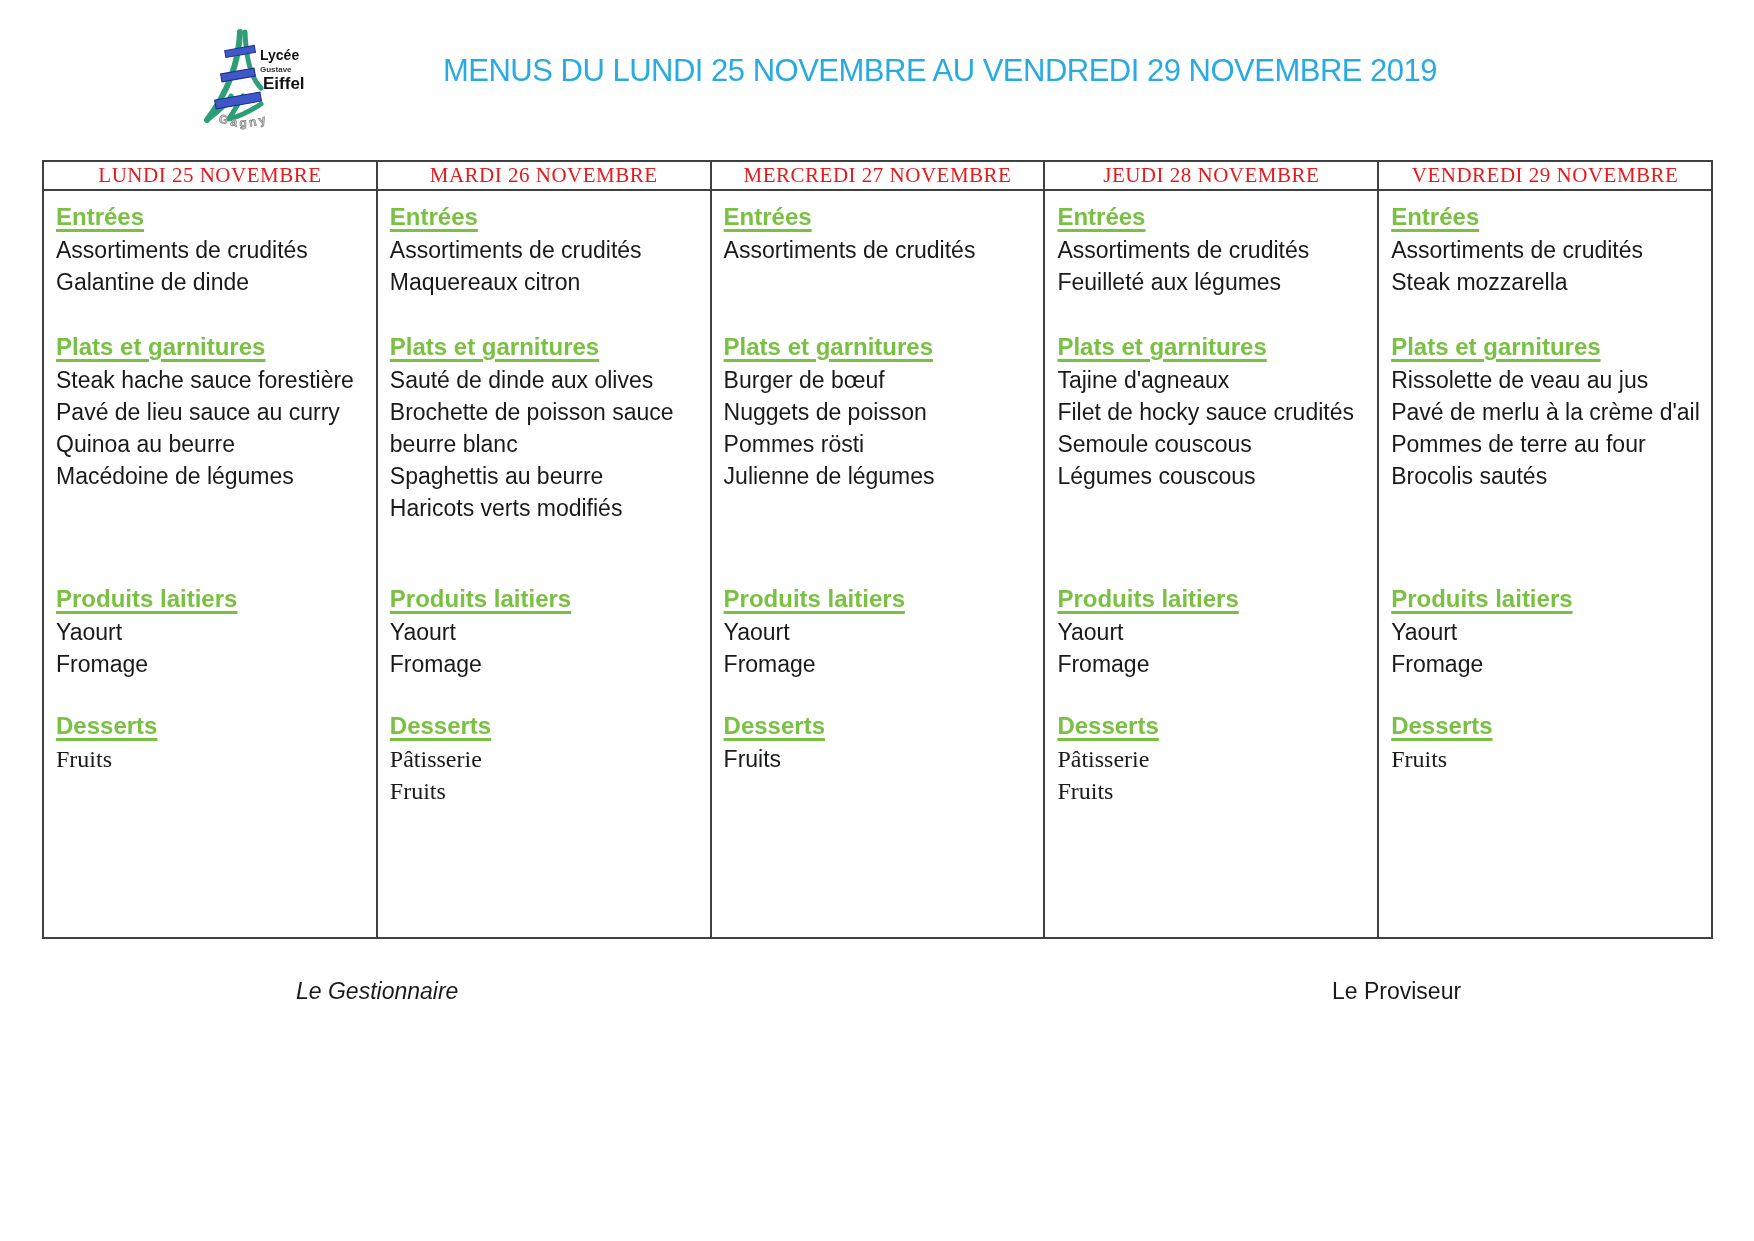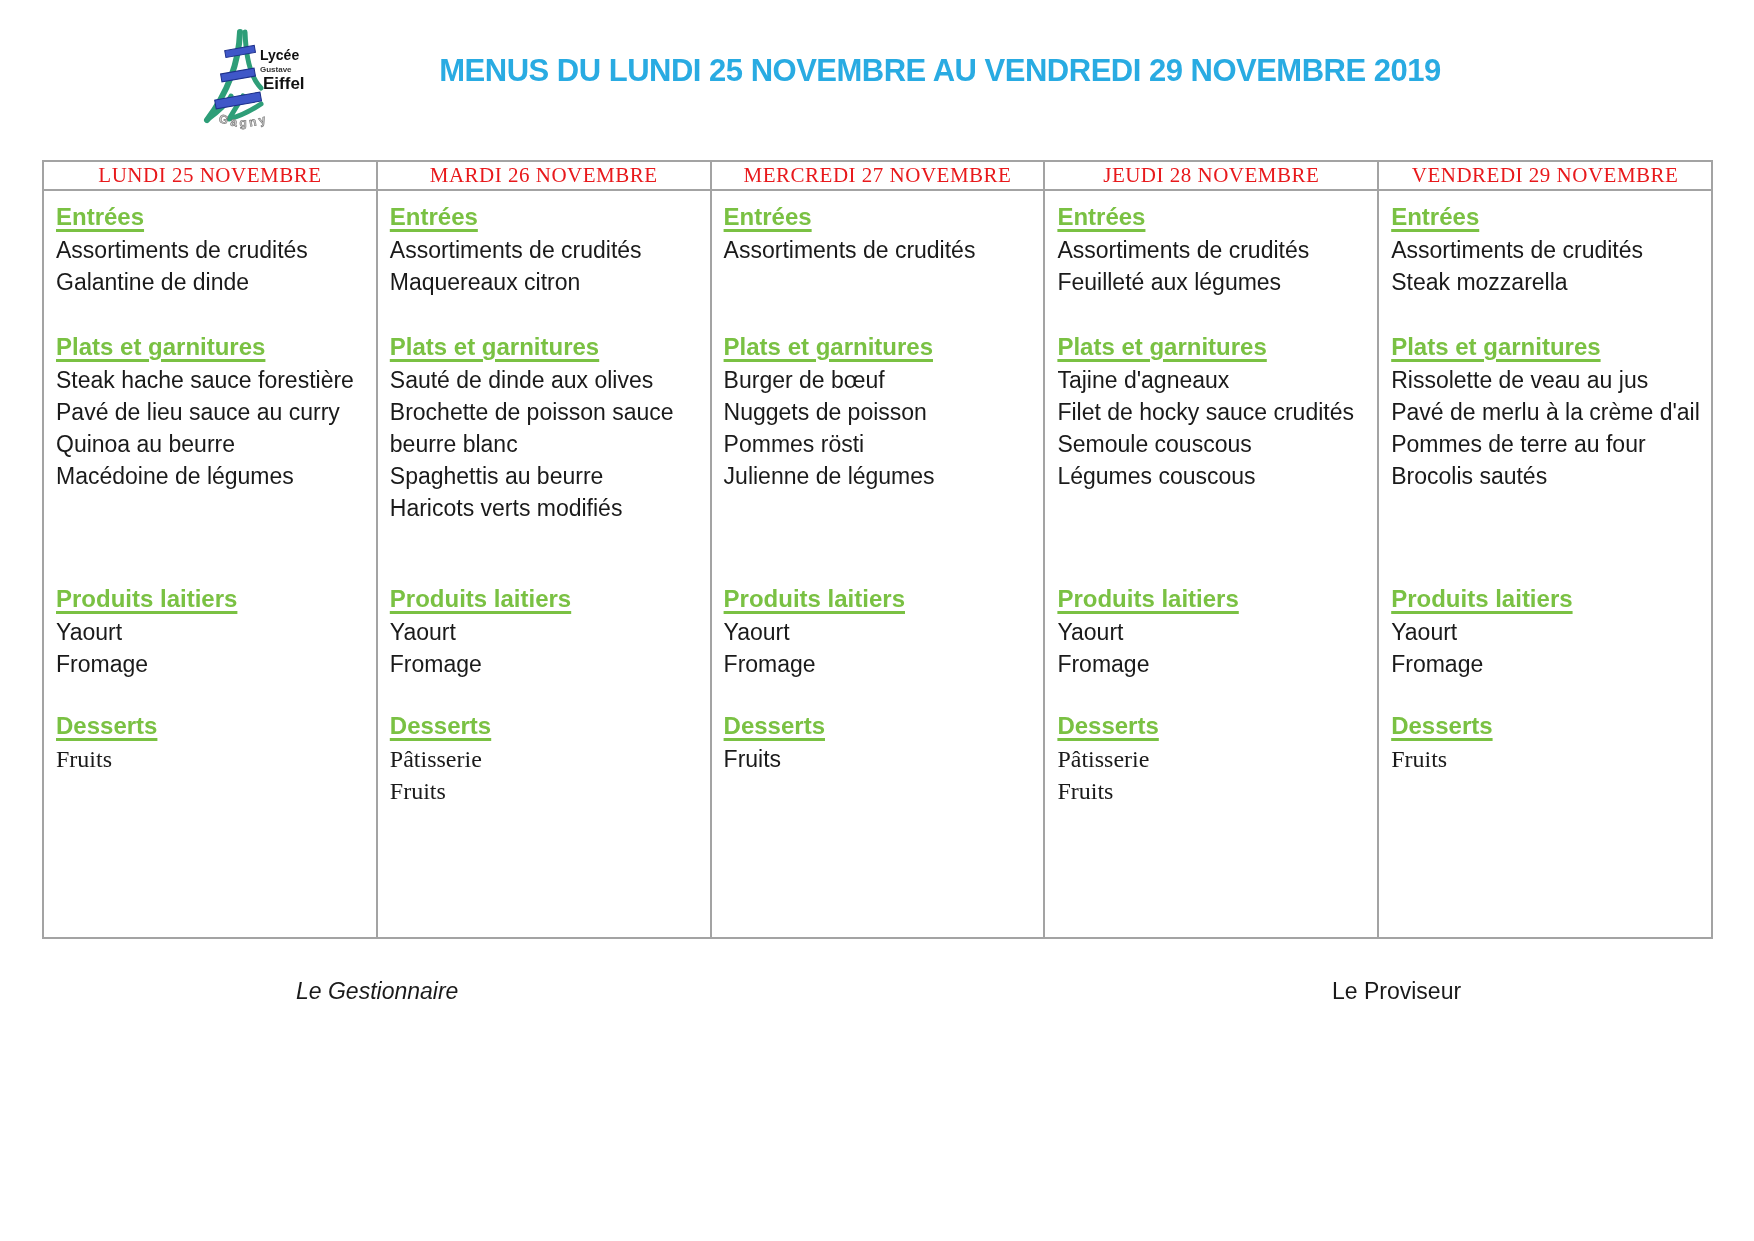--- a/index.html
+++ b/index.html
@@ -4,28 +4,28 @@
 <style>
   html,body{margin:0;padding:0;background:#ffffff;}
   .page{
     position:relative;width:1754px;height:1232px;background:#ffffff;overflow:hidden;
     font-family:"Liberation Sans",sans-serif;color:#1a1a1a;
   }
   
   .logo{position:absolute;left:183px;top:26px;width:134px;height:110px;}
   .page-title{
     position:absolute;left:350px;top:53px;width:1180px;text-align:center;
-    font-size:31px;font-weight:bold;color:#29abe2;letter-spacing:-0.5px;
+    font-size:31px;font-weight:normal;color:#29abe2;letter-spacing:-0.5px;
   }
   
   table.menu-table{
     position:absolute;left:42px;top:160px;width:1671px;
     border-collapse:collapse;table-layout:fixed;
   }
-  .menu-table th,.menu-table td{border:2px solid #a3a3a3;}
+  .menu-table th,.menu-table td{border:2px solid #404040;}
   .menu-table th{
     height:24px;padding:1px 2px;
     font-family:"Liberation Serif",serif;font-weight:normal;
     font-size:21px;color:#e8191c;text-align:center;letter-spacing:0.5px;
   }
   .menu-table td{
     height:736px;vertical-align:top;padding:10px 0 0 12px;
     font-size:23px;line-height:32px;
   }
   .sec-heading{margin:0 0 1px 0;line-height:31px;}

